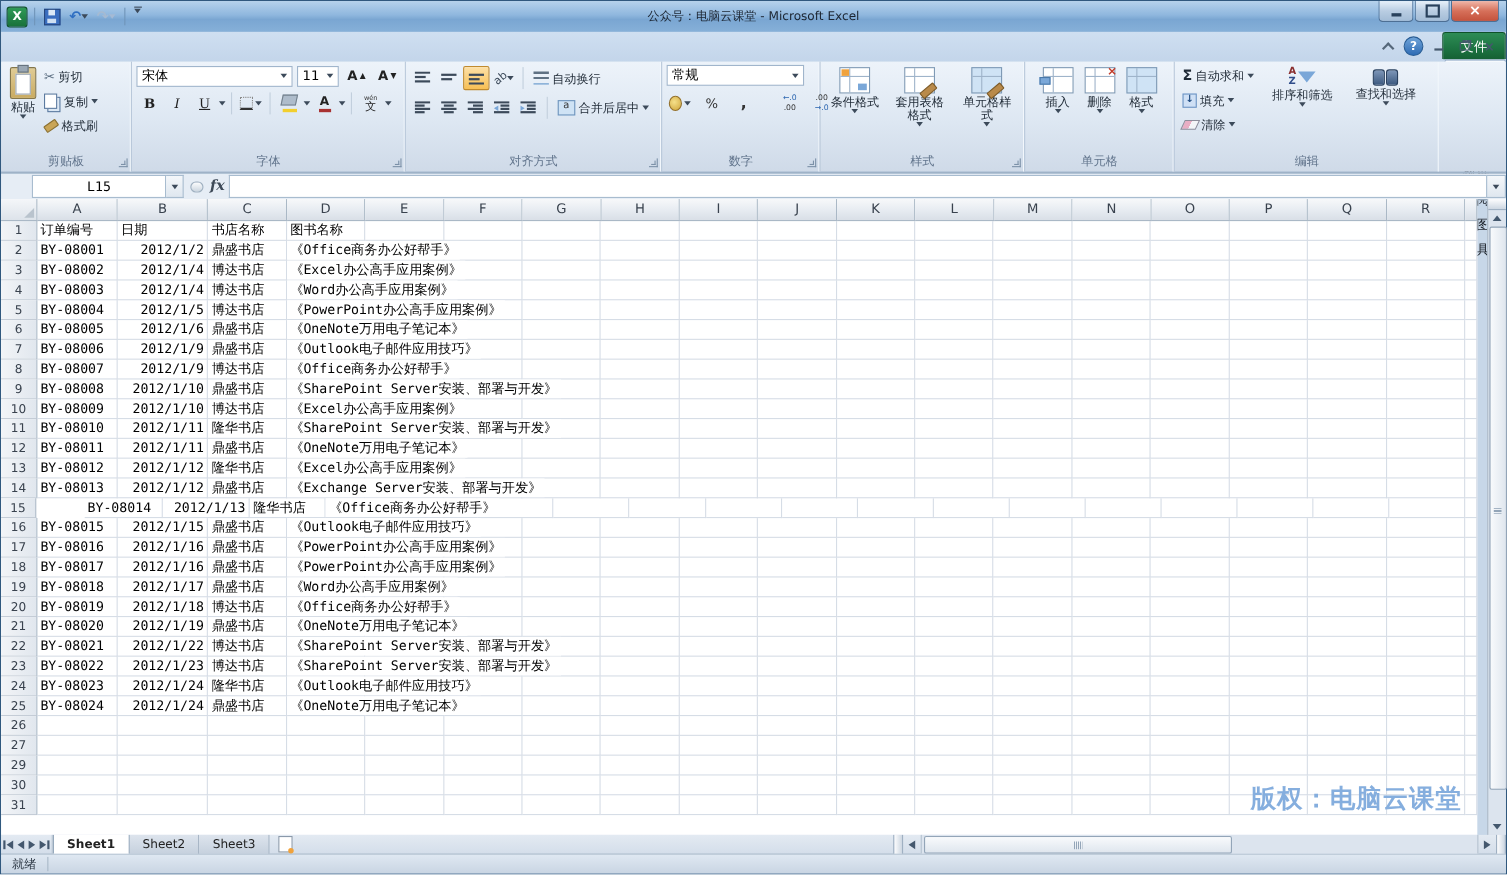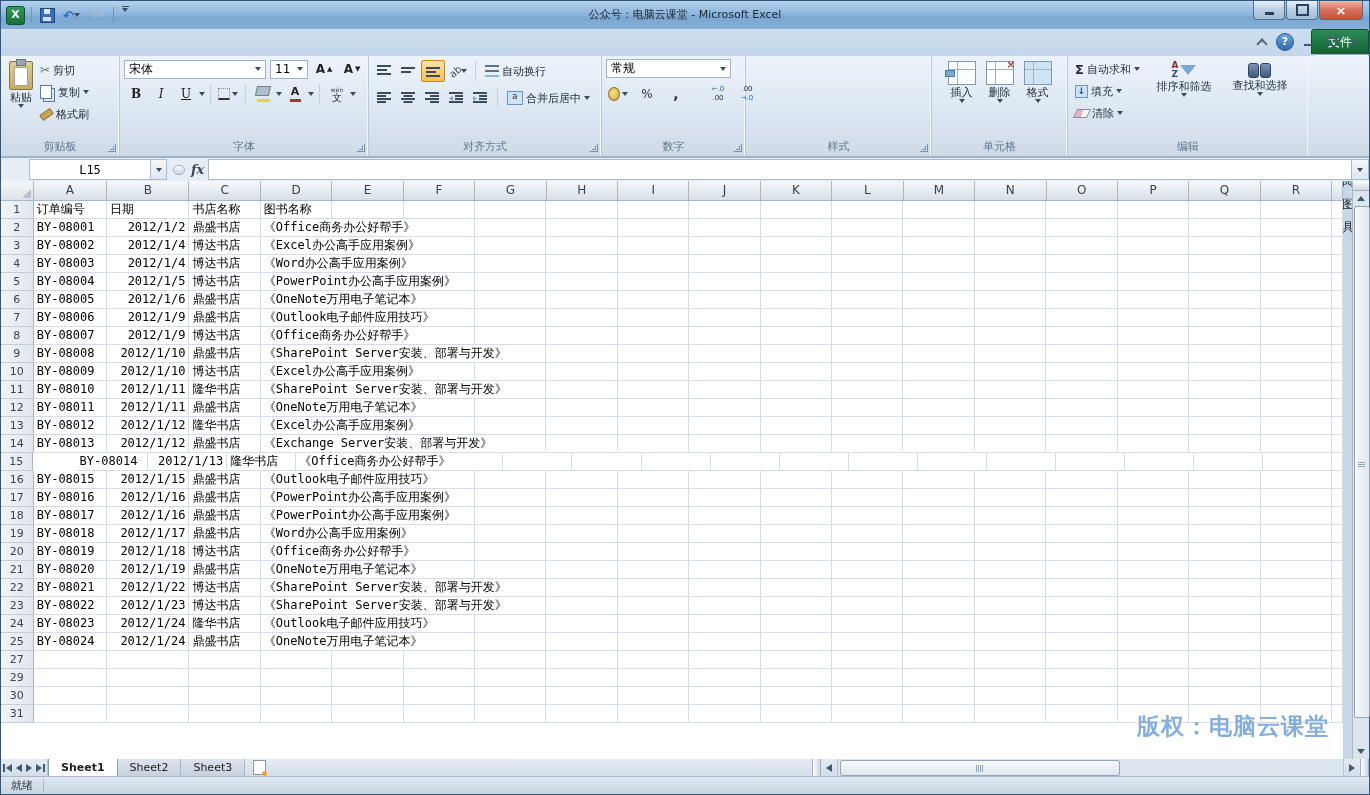--- a/index.html
+++ b/index.html
@@ -440,20 +440,44 @@
               <span>.00</span>
               <span class="b">→.0</span>
             </span>
         </div>
       </div>
       <div class="grp-label">数字</div>
       <span class="dlg"></span>
     </div>
 
     <div class="grp" style="width:185px">
+      <div class="grp-body" style="gap:2px;justify-content:center">
+        <div class="bigbtn" style="width:56px">
+          <span class="sq-ic">
+              <span class="patch-o"></span>
+              <span class="patch-b"></span>
+            </span>
+          <span class="cap">条件格式</span>
+          <span class="tri-dn"></span>
+        </div>
+        <div class="bigbtn" style="width:62px">
+          <span class="sq-ic">
+              <span class="brush-big"></span>
+            </span>
+          <span class="cap">套用表格格式</span>
+          <span class="tri-dn"></span>
+        </div>
+        <div class="bigbtn" style="width:62px">
+          <span class="sq-ic" style="background:#cfe3f5">
+              <span class="brush-big"></span>
+            </span>
+          <span class="cap">单元格样式</span>
+          <span class="tri-dn"></span>
+        </div>
+      </div>
       <div class="grp-label">样式</div>
       <span class="dlg"></span>
     </div>
 
     <div class="grp" style="width:135px">
       <div class="grp-body" style="gap:2px;justify-content:center">
         <div class="bigbtn">
           <span class="sq-ic">
               <span class="plus-t"></span>
             </span>
@@ -1151,20 +1175,42 @@
           <div class="cell" style="width: 72px;"></div>
           <div class="cell" style="width: 72px;"></div>
           <div class="cell" style="width: 72px;"></div>
           <div class="cell" style="width: 72px;"></div>
           <div class="cell" style="width: 72px;"></div>
           <div class="cell" style="width: 72px;"></div>
           <div class="cell" style="width: 72px;"></div>
           <div class="cell" style="width: 11px;"></div>
         </div>
         <div class="grow">
+          <div class="rhdr">26</div>
+          <div class="cell" style="width: 74px;"></div>
+          <div class="cell" style="width: 83px;"></div>
+          <div class="cell" style="width: 72px;"></div>
+          <div class="cell" style="width: 72px;"></div>
+          <div class="cell" style="width: 72px;"></div>
+          <div class="cell" style="width: 72px;"></div>
+          <div class="cell" style="width: 72px;"></div>
+          <div class="cell" style="width: 72px;"></div>
+          <div class="cell" style="width: 72px;"></div>
+          <div class="cell" style="width: 72px;"></div>
+          <div class="cell" style="width: 72px;"></div>
+          <div class="cell" style="width: 72px;"></div>
+          <div class="cell" style="width: 72px;"></div>
+          <div class="cell" style="width: 72px;"></div>
+          <div class="cell" style="width: 72px;"></div>
+          <div class="cell" style="width: 72px;"></div>
+          <div class="cell" style="width: 72px;"></div>
+          <div class="cell" style="width: 72px;"></div>
+          <div class="cell" style="width: 11px;"></div>
+        </div>
+        <div class="grow">
           <div class="rhdr">27</div>
           <div class="cell" style="width: 74px;"></div>
           <div class="cell" style="width: 83px;"></div>
           <div class="cell" style="width: 72px;"></div>
           <div class="cell" style="width: 72px;"></div>
           <div class="cell" style="width: 72px;"></div>
           <div class="cell" style="width: 72px;"></div>
           <div class="cell" style="width: 72px;"></div>
           <div class="cell" style="width: 72px;"></div>
           <div class="cell" style="width: 72px;"></div>

